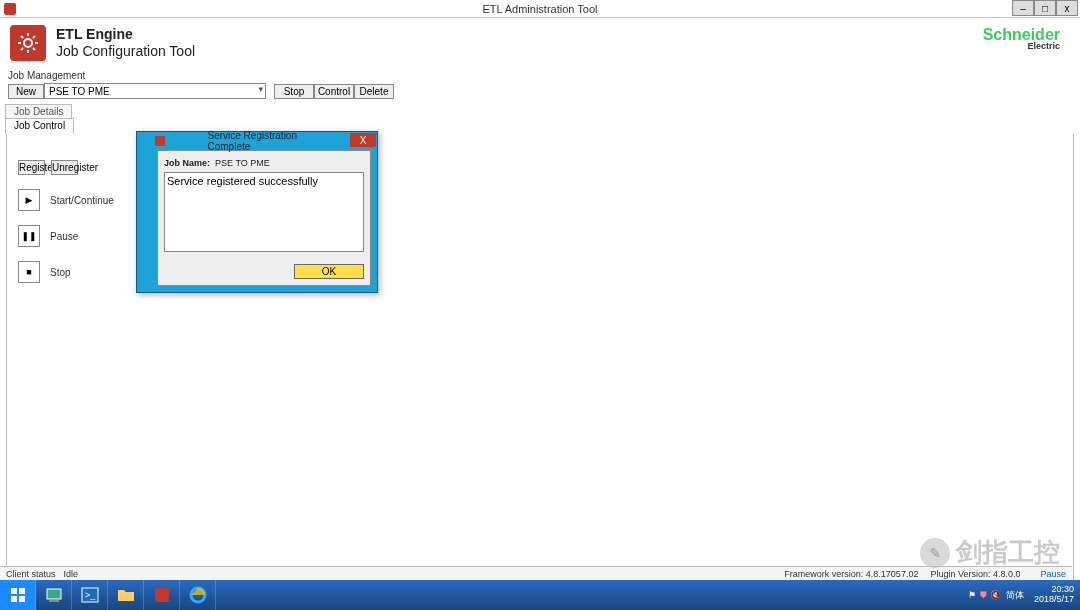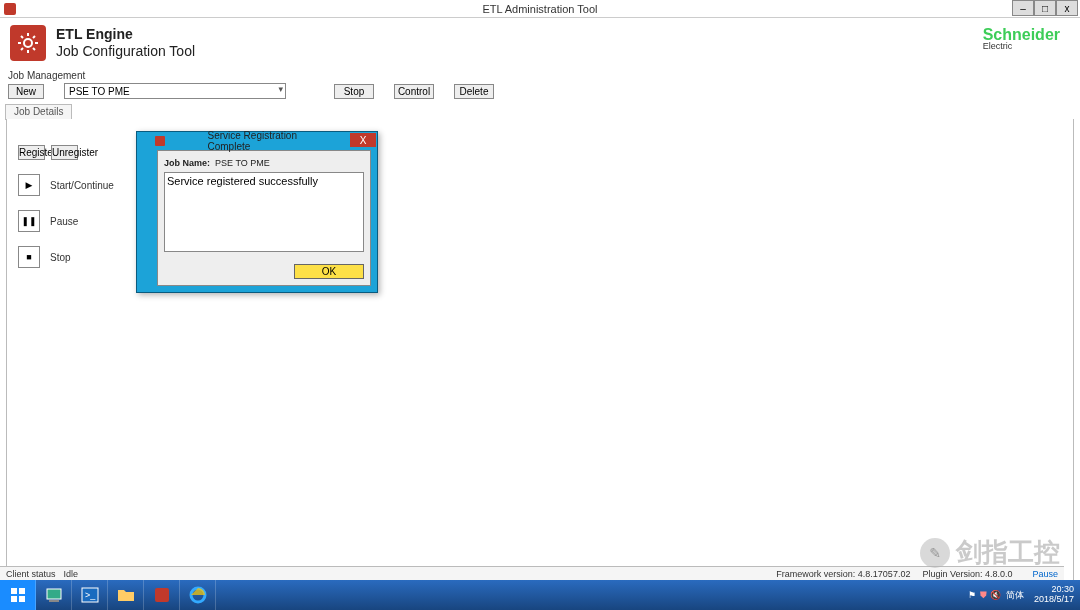--- a/index.html
+++ b/index.html
@@ -11,42 +11,42 @@
 .titlebar .win-controls { position: absolute; right: 2px; top: 0; display: flex; }
 .titlebar .win-controls span { width: 22px; height: 16px; border: 1px solid #888; background: #ddd; display: inline-flex; align-items: center; justify-content: center; font-size: 10px; margin-left: 0; cursor: pointer; }
 
 .header { height: 50px; background: #fff; display: flex; align-items: center; padding: 4px 10px; position: relative; }
 .header .logo-box { width: 36px; height: 36px; background: #c0392b; border-radius: 4px; display: flex; align-items: center; justify-content: center; margin-right: 10px; }
 .header .logo-box svg { width: 24px; height: 24px; }
 .header .titles { line-height: 1.2; }
 .header .t1 { font-size: 14px; font-weight: bold; color: #222; }
 .header .t2 { font-size: 14px; font-weight: normal; color: #222; }
 .header .brand { position: absolute; right: 20px; top: 10px; color: #3dcd58; font-weight: bold; font-size: 16px; line-height: 0.9; text-align: left; }
-.header .brand small { color: #333; font-size: 9px; font-weight: normal; display: block; }
+.header .brand small { color: #333; font-size: 9px; font-weight: bold; display: block; text-align: right; }
 
 .jm-label { font-size: 10px; color: #333; padding: 2px 8px 0; }
-.jm-bar { display: flex; align-items: center; padding: 2px 8px 4px; gap: 20px; }
+.jm-bar { display: flex; align-items: center; padding: 2px 8px 4px; gap: 0; }
 .btn { border: 1px solid #888; background: #eee; padding: 1px 0; font-size: 10px; min-width: 36px; text-align: center; cursor: pointer; }
 .btn.wide { min-width: 40px; }
 .combo { border: 1px solid #888; background: #fff; height: 16px; width: 222px; font-size: 10px; padding: 0 16px 0 4px; position: relative; display: flex; align-items: center; }
 .combo::after { content: "▾"; position: absolute; right: 2px; top: 0; font-size: 9px; color: #555; }
 
 .tabs-area { margin: 0 6px; border: 1px solid #bbb; border-top: none; height: 465px; position: relative; background: #fff; }
 .tabs-row { display: flex; height: 16px; margin-left: -1px; }
 .tab { border: 1px solid #bbb; border-bottom: 1px solid #fff; background: #fff; padding: 1px 8px; font-size: 10px; margin-right: -1px; position: relative; top: 0; cursor: pointer; }
 .tab.inactive { border-bottom: 1px solid #bbb; background: #f5f5f5; color: #555; top: 1px; }
 
 .tabs-inner { padding: 10px; position: absolute; top: 16px; left: 1px; right: 1px; bottom: 1px; }
 .jc-btns { display: flex; gap: 6px; }
 .jc-btn { border: 1px solid #888; background: #eee; padding: 1px 0; font-size: 10px; width: 27px; text-align: center; cursor: pointer; }
 .action-row { display: flex; align-items: center; gap: 10px; margin-top: 14px; }
 .square-btn { width: 22px; height: 22px; border: 1px solid #888; background: #fff; display: flex; align-items: center; justify-content: center; font-size: 9px; cursor: pointer; }
 .action-label { font-size: 10px; color: #333; }
 
-.statusbar { position: absolute; bottom: 30px; left: 0; right: 16px; height: 14px; border-top: 1px solid #bbb; background: #f5f5f5; display: flex; align-items: center; font-size: 9px; color: #333; padding: 0 6px; }
+.statusbar { position: absolute; bottom: 30px; left: 0; right: 8px; height: 14px; border-top: 1px solid #bbb; background: #f5f5f5; display: flex; align-items: center; font-size: 9px; color: #333; padding: 0 6px; }
 .statusbar .st-label { margin-right: 8px; }
 .statusbar .spacer { flex: 1; }
 .statusbar .st-right { margin-left: 12px; }
 .statusbar .cancel-link { color: #06c; cursor: pointer; margin-left: 20px; }
 
 .taskbar { position: absolute; bottom: 0; left: 0; right: 0; height: 30px; background: linear-gradient(#2a6bbf, #18457f); display: flex; align-items: stretch; }
 .tb-btn { width: 36px; border-right: 1px solid rgba(255,255,255,0.2); display: flex; align-items: center; justify-content: center; cursor: pointer; }
 .tb-tray { margin-left: auto; display: flex; align-items: center; color: #fff; font-size: 9px; padding: 0 6px; gap: 4px; }
 .tb-clock { text-align: right; line-height: 1.1; font-size: 9px; color: #fff; margin-left: 6px; }
 
@@ -105,20 +105,23 @@
   <div style="width:8px"></div>
   <div class="btn wide">Stop</div>
   <div class="btn wide">Control</div>
   <div class="btn wide">Delete</div>
 </div>
 
 <div style="margin:0 6px;">
   <div class="tabs-row">
     <div class="tab inactive">Job Details</div>
   </div>
+  <div class="tabs-row" style="margin-top:-1px;">
+    <div class="tab">Job Control</div>
+  </div>
 </div>
 <div class="tabs-area">
   <div class="tabs-inner">
     <div class="jc-btns">
       <div class="jc-btn">Register</div>
       <div class="jc-btn">Unregister</div>
       <div class="jc-btn" style="visibility:hidden">...</div>
     </div>
     <div class="action-row">
       <div class="square-btn">▶</div>

